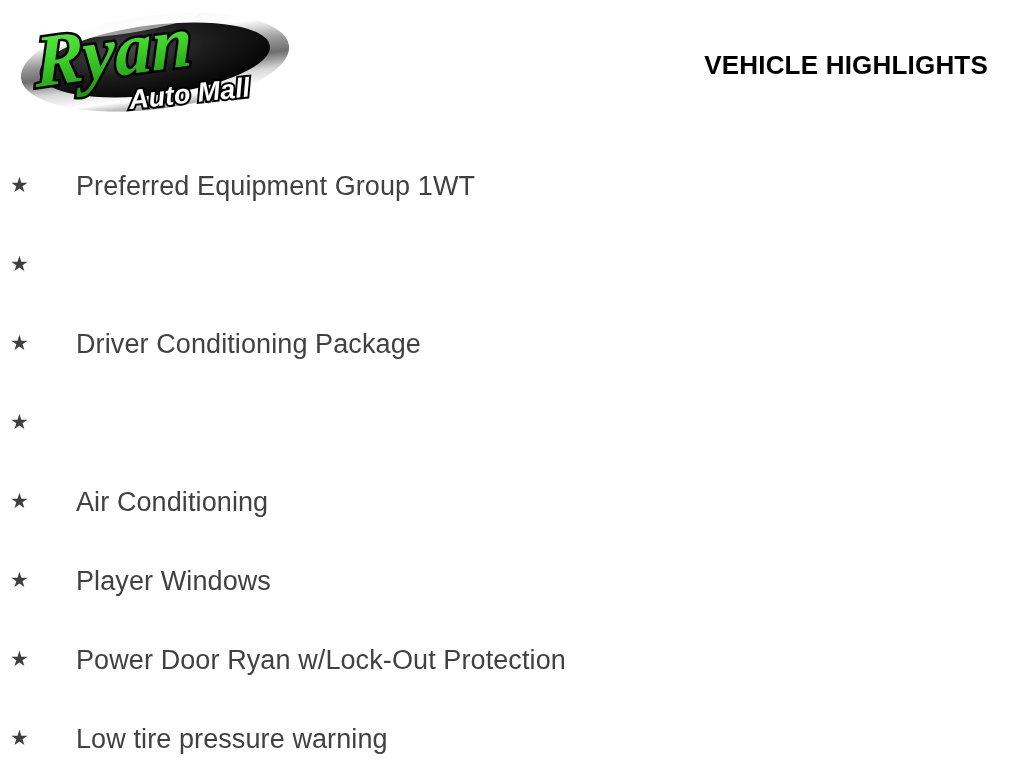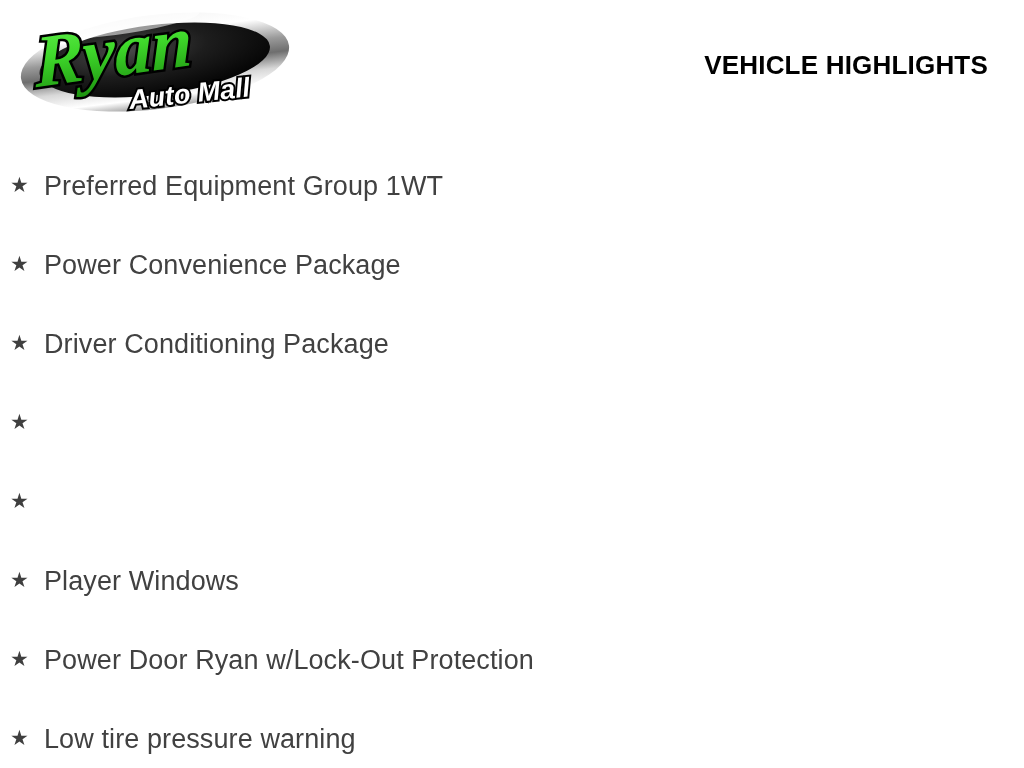--- a/index.html
+++ b/index.html
@@ -82,20 +82,21 @@
     line-height: 1;
     text-align: left;
     transform: translateY(-1px);
   }
   .highlight-label {
     flex: 0 1 auto;
     font-size: 27px;
     color: #414141;
     white-space: nowrap;
     letter-spacing: 0.1px;
+    margin-left: 32px;
   }
 </style>
 </head>
 <body>
 
 <div id="page">
 
   <div id="header">
 
     <div id="logo">
@@ -139,34 +140,34 @@
 
   <ul id="highlights-list">
 
     <li class="highlight-item">
       <span class="bullet-star">★</span>
       <span class="highlight-label">Preferred Equipment Group 1WT</span>
     </li>
 
     <li class="highlight-item">
       <span class="bullet-star">★</span>
-      <span class="highlight-label">Power Convenience Package</span>
     </li>
 
     <li class="highlight-item">
       <span class="bullet-star">★</span>
       <span class="highlight-label">Driver Conditioning Package</span>
     </li>
 
     <li class="highlight-item">
       <span class="bullet-star">★</span>
     </li>
 
     <li class="highlight-item">
       <span class="bullet-star">★</span>
+      <span class="highlight-label">Air Conditioning</span>
     </li>
 
     <li class="highlight-item">
       <span class="bullet-star">★</span>
       <span class="highlight-label">Player Windows</span>
     </li>
 
     <li class="highlight-item">
       <span class="bullet-star">★</span>
       <span class="highlight-label">Power Door Ryan w/Lock-Out Protection</span>

